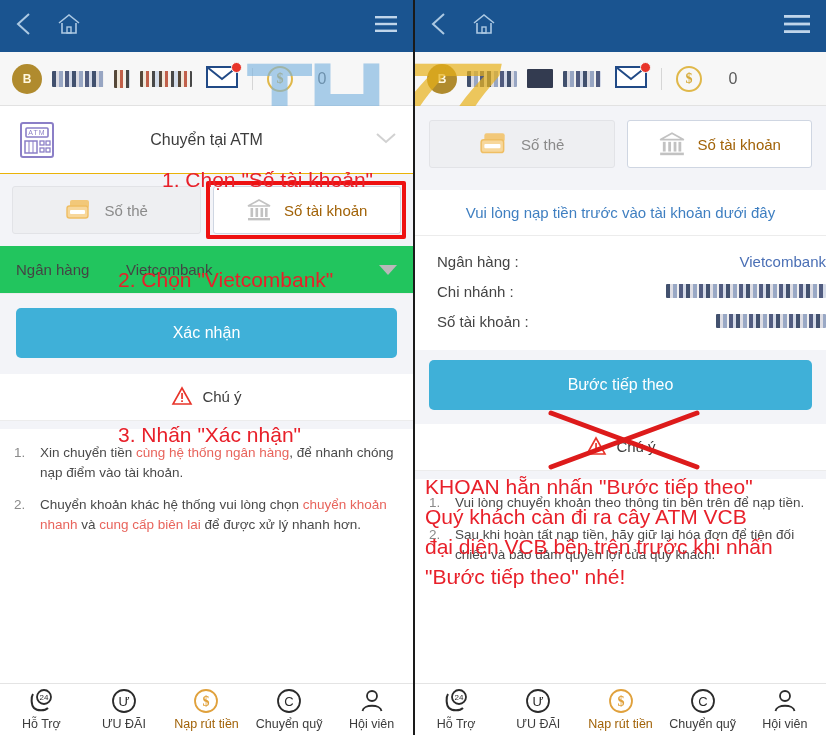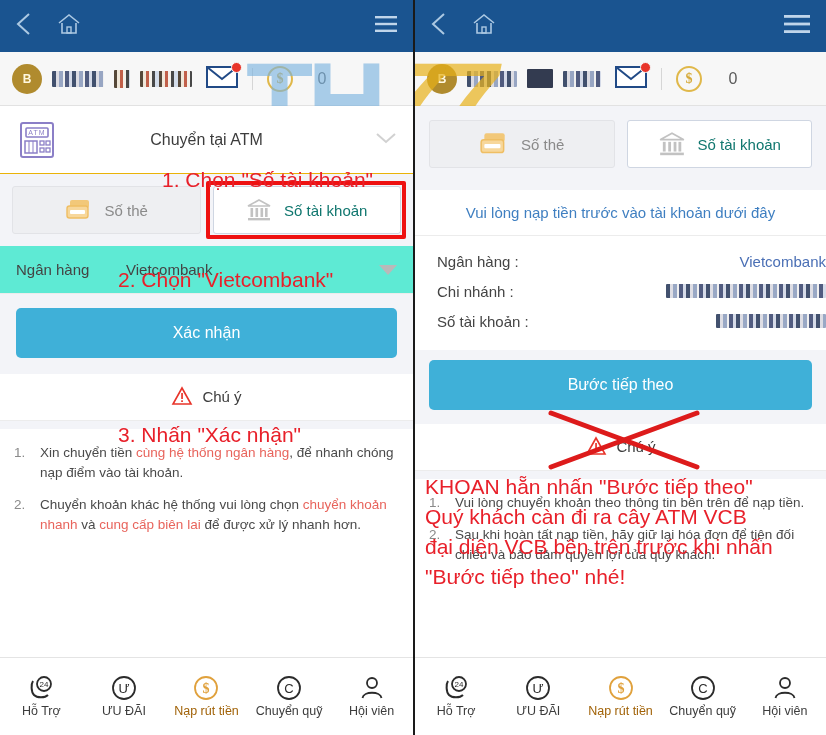--- a/index.html
+++ b/index.html
@@ -150,35 +150,35 @@
     font-size: 15px;
   }
   .tab.inactive {
     background: #eeeff2;
     border: 1px solid #e2e3e7;
     color: #8a8a8a;
   }
   .tab.active {
     background: #ffffff;
     border: 1px solid #cfd6e2;
-    color: #0f766e;
+    color: #a16207;
   }
   .tab-highlight {
     position: absolute;
     border: 4px solid #ee1111;
     border-radius: 2px;
     pointer-events: none;
   }
 
   
   .bank-row {
     height: 48px;
     display: flex; align-items: center;
     padding: 0 16px;
-    background: #5eead4;
+    background: #22c55e;
     border-bottom: 1px solid #ececec;
     font-size: 15px;
   }
   .bank-label { color: #444; width: 110px; }
   .bank-value { color: #444; flex: 1; }
   .caret-down {
     width: 0; height: 0;
     border-left: 9px solid transparent;
     border-right: 9px solid transparent;
     border-top: 10px solid #b9b9b9;
@@ -266,21 +266,21 @@
     color: #444;
     justify-content: space-between;
   }
   .info-label { width: 118px; flex: 0 0 auto; }
   .info-value { color: #4a6fb5; padding-left: 12px; }
 
   
   .bottomnav {
     position: absolute;
     bottom: 0; left: 0; right: 0;
-    height: 78px;
+    height: 52px;
     background: #ffffff;
     border-top: 1px solid #e4e4e4;
     display: flex;
     align-items: center;
   }
   .nav-item {
     flex: 1;
     display: flex; flex-direction: column;
     align-items: center; justify-content: center;
     gap: 3px;

